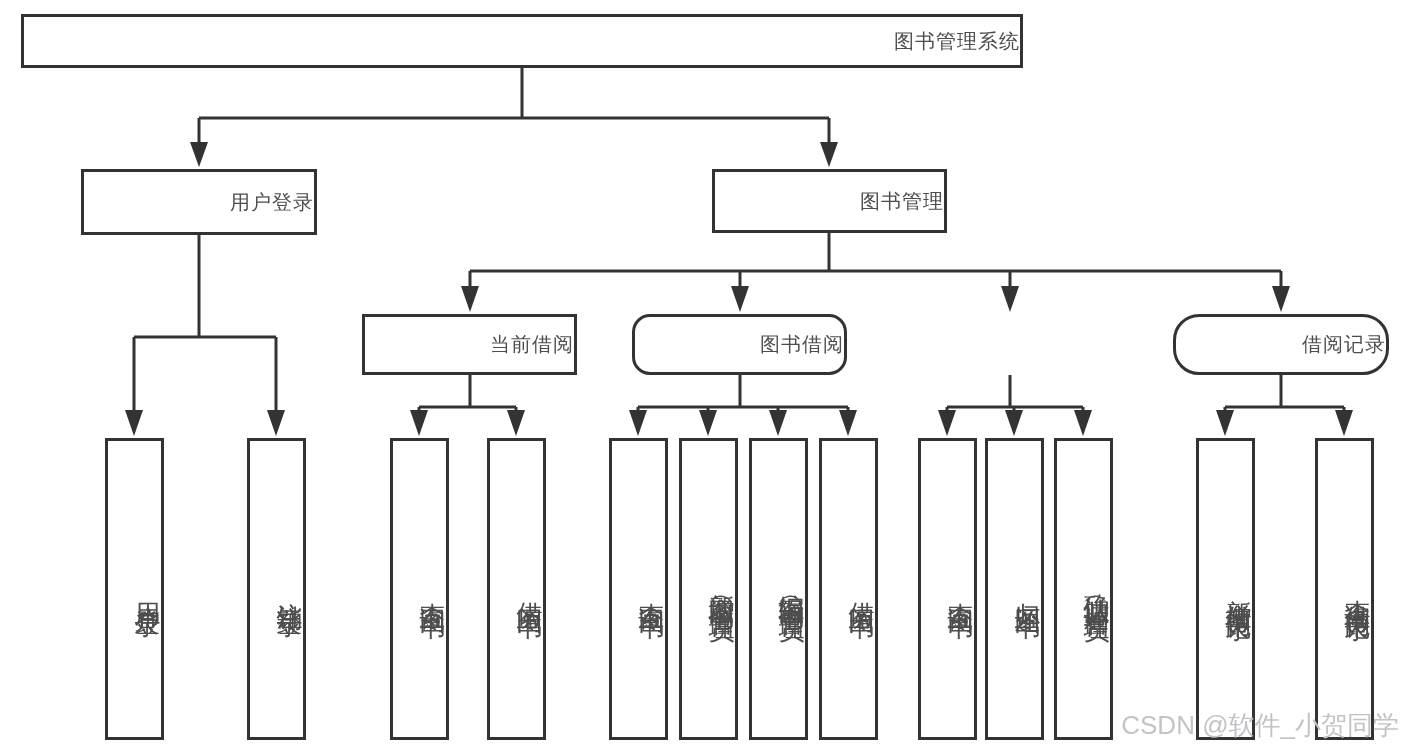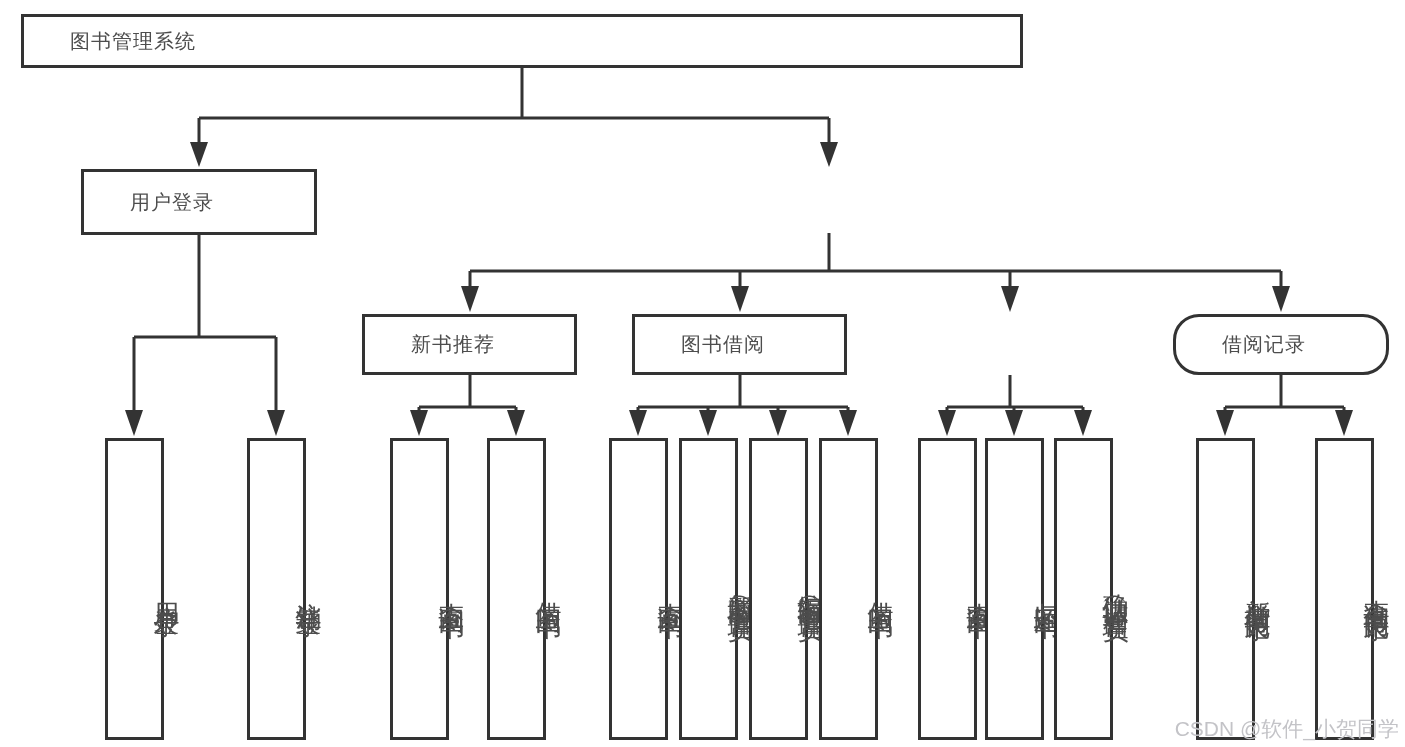--- a/index.html
+++ b/index.html
@@ -14,40 +14,39 @@
   .conn-svg { position: absolute; left: 0; top: 0; width: 1405px; height: 747px; }
   .conn-svg path { stroke: #333333; stroke-width: 3; fill: none; }
   .conn-svg polygon { fill: #333333; stroke: none; }
   .box {
     position: absolute;
     border: 3px solid #333333;
     background: #ffffff;
     box-sizing: border-box;
     display: flex;
     align-items: center;
-    justify-content: flex-start;
+    justify-content: flex-end;
     color: #4d4d4d;
-    padding-left: 46px;
   }
   .box.h span {
     font-size: 20px;
     letter-spacing: 1px;
     white-space: nowrap;
   }
   .box.v span {
     writing-mode: vertical-rl;
     font-size: 26px;
     letter-spacing: 3.5px;
     line-height: 1;
   }
   .watermark {
     position: absolute;
     right: 6px;
     bottom: 4px;
-    font-size: 21px;
+    font-size: 26px;
     color: #c3c3c7;
     white-space: nowrap;
   }
 </style>
 </head>
 <body>
 
 <div class="canvas">
 
   <svg class="conn-svg" viewBox="0 0 1405 747" xmlns="http://www.w3.org/2000/svg">
@@ -93,25 +92,28 @@
     </g>
   </svg>
 
   <div class="box h" style="left:21px; top:14px; width:1002px; height:54px;">
     <span>图书管理系统</span>
   </div>
 
   <div class="box h" style="left:81px; top:169px; width:236px; height:66px;">
     <span>用户登录</span>
   </div>
+  <div class="box h" style="left:712px; top:169px; width:235px; height:64px;">
+    <span>图书管理</span>
+  </div>
 
   <div class="box h" style="left:362px; top:314px; width:215px; height:61px;">
-    <span>新书推荐</span>
+    <span>当前借阅</span>
   </div>
-  <div class="box h" style="left:632px; top:314px; width:215px; height:61px;">
+  <div class="box h" style="left:632px; top:314px; width:215px; height:61px;border-radius:18px;">
     <span>图书借阅</span>
   </div>
   <div class="box h" style="left:1173px; top:314px; width:216px; height:61px;border-radius:26px;">
     <span>借阅记录</span>
   </div>
 
   <div class="box v" style="left:105px; top:438px; width:59px; height:302px;">
     <span>用户登录</span>
   </div>
   <div class="box v" style="left:247px; top:438px; width:59px; height:302px;">

